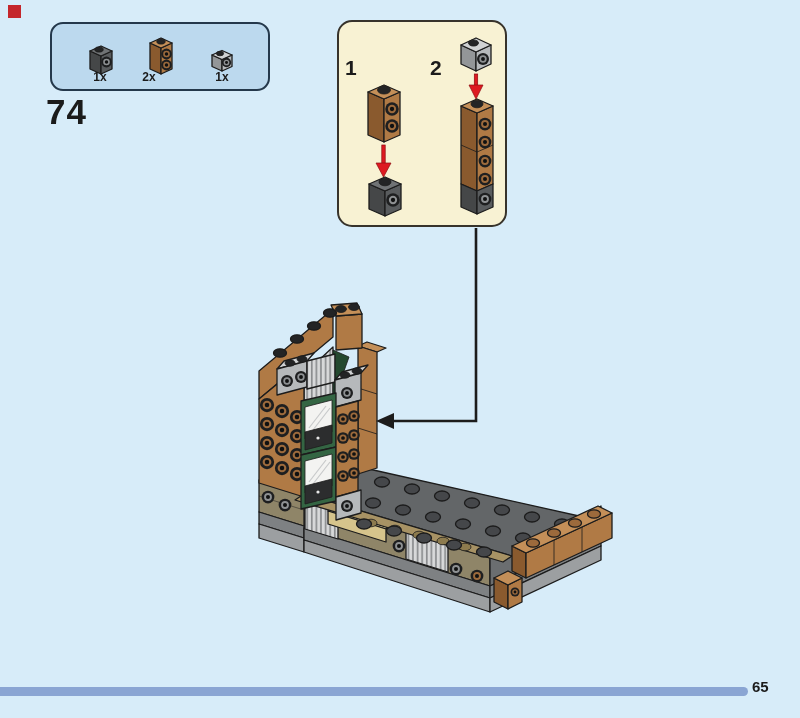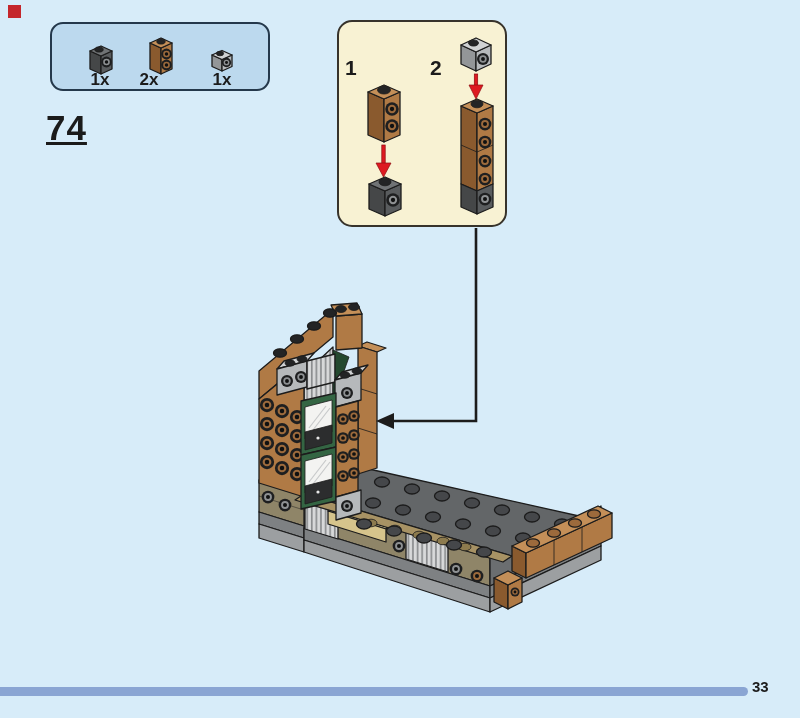--- a/index.html
+++ b/index.html
@@ -16,22 +16,22 @@
     background:var(--c-panel-bg);border:2.5px solid var(--c-panel-border);
     border-radius:13px;z-index:1;
   }
   #substep-panel{
     left:337px;top:20px;width:170px;height:207px;box-sizing:border-box;
     background:var(--c-substep-bg);border:2px solid var(--c-substep-border);
     border-radius:15px;z-index:1;
   }
   #art{left:0;top:0;z-index:5;pointer-events:none;}
   .txt{z-index:10;font-weight:800;line-height:1;}
-  #step-number{left:46px;top:110px;font-size:35px;letter-spacing:1px;text-decoration:underline;}
-  .count{width:34px;text-align:center;top:71px;font-size:17px;}
+  #step-number{left:46px;top:94px;font-size:35px;letter-spacing:1px;}
+  .count{width:34px;text-align:center;top:71px;font-size:12px;}
   #count-0{left:83px;} #count-1{left:132px;} #count-2{left:205px;}
   .sublabel{font-size:21px;}
   #sublabel-1{left:345px;top:57px;} #sublabel-2{left:430px;top:57px;}
   #progress-bar{left:-6px;top:687px;width:754px;height:9px;border-radius:5px;background:var(--c-progress-bar);z-index:3;}
   #page-number{left:752px;top:679px;width:40px;font-size:15px;text-align:left;}
   
   .o{stroke:var(--c-outline);stroke-width:1.3;stroke-linejoin:round;}
   .o2{stroke:var(--c-outline);stroke-width:.8;stroke-linejoin:round;}
   .f-brown{fill:var(--c-brown);} .f-brown-top{fill:var(--c-brown-top);} .f-brown-dk{fill:var(--c-brown-dark);}
   .f-dkgray{fill:var(--c-dkgray);} .f-dkgray-top{fill:var(--c-dkgray-top);} .f-dkgray-dk{fill:var(--c-dkgray-dark);}
@@ -296,13 +296,13 @@
     <use href="#ring" transform="translate(347,506) scale(.8)" color="#8e9193"></use>
   </g>
 
   <g>
     <polyline class="blackline" points="476,228 476,421 393,421"></polyline>
     <polygon fill="var(--c-outline)" points="394,413 394,429 376,421"></polygon>
   </g>
 </svg>
 
 <div class="abs" id="progress-bar"></div>
-<div class="abs txt" id="page-number">33</div>
+<div class="abs txt" id="page-number">65</div>
 
 </body></html>

